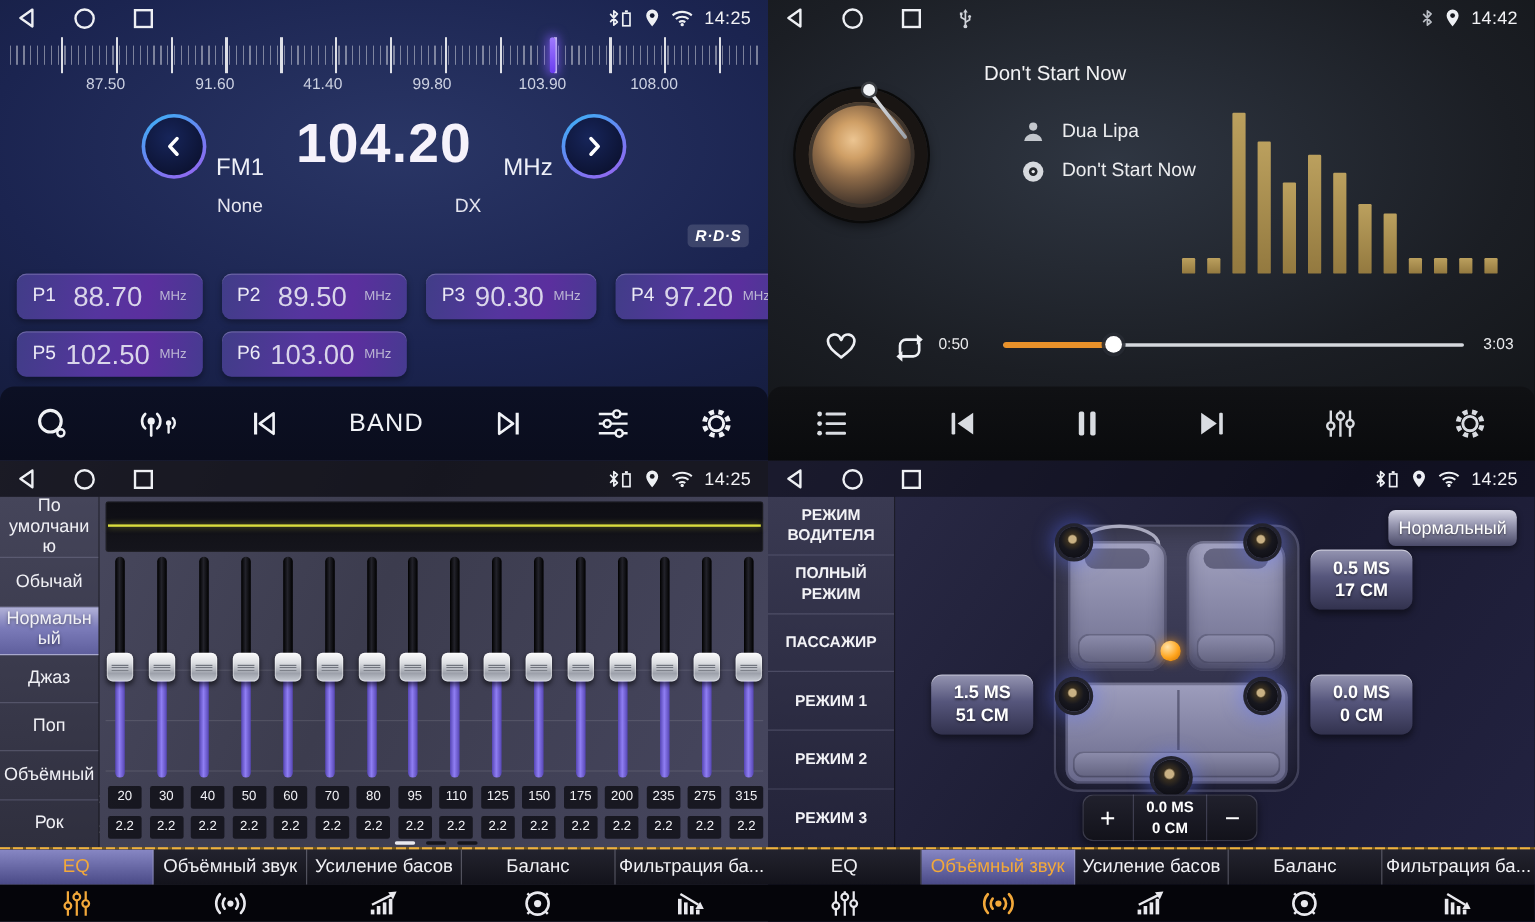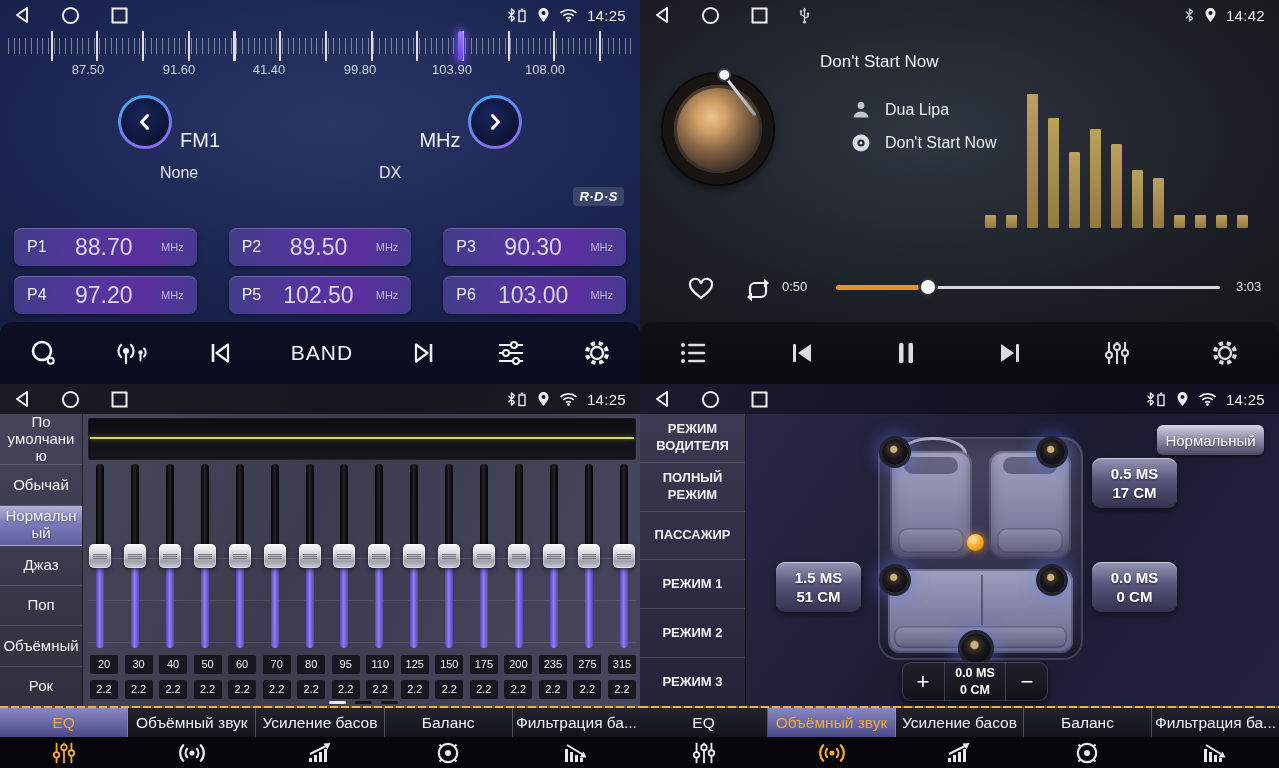--- a/index.html
+++ b/index.html
@@ -36,25 +36,25 @@
   .rl0{left:80px}.rl1{left:171px}.rl2{left:261px}.rl3{left:352px}.rl4{left:444px}.rl5{left:537px}
   .chev{position:absolute;width:54px;height:54px;border-radius:50%;padding:0;border:none;cursor:pointer;
     background:linear-gradient(150deg,#37b6f5 0%,#6f7df2 55%,#9a63f0 100%);}
   .chev .inner{position:absolute;inset:3px;border-radius:50%;background:radial-gradient(circle at 42% 35%,#17255a,#0c1333 75%);
     display:flex;align-items:center;justify-content:center;}
   .chev-l{left:118px;top:95px;}
   .chev-r{left:468px;top:95px;}
   .band-label{position:absolute;left:165px;top:129px;width:70px;text-align:center;font-size:20px;color:#eef0f8;}
   .unit-label{position:absolute;left:405px;top:129px;width:70px;text-align:center;font-size:20px;color:#eef0f8;}
   .freq-big{position:absolute;left:225px;top:92px;width:190px;text-align:center;font-size:46px;font-weight:bold;letter-spacing:1px;color:#f5f2fb;}
-  .info-left{position:absolute;left:160px;top:164px;width:80px;font-size:16px;color:#e4e4ee;}
+  .info-left{position:absolute;left:160px;top:164px;width:80px;text-align:center;font-size:16px;color:#e4e4ee;}
   .info-right{position:absolute;left:355px;top:164px;width:70px;text-align:center;font-size:16px;color:#e4e4ee;}
   .rds{position:absolute;right:16px;top:187px;font-size:13px;font-weight:bold;font-style:italic;letter-spacing:.5px;
     background:rgba(255,255,255,.14);border-radius:4px;padding:2px 6px;color:#fff;}
-  .presets{position:absolute;left:0;right:0;top:228px;display:grid;grid-template-columns:repeat(3,1fr);gap:10px 32px;padding:0 14px;}
+  .presets{position:absolute;left:0;right:0;top:228px;display:grid;grid-template-columns:repeat(4,1fr);gap:10px 16px;padding:0 14px;}
   .preset{height:38px;border:none;border-radius:8px;cursor:pointer;display:flex;align-items:center;padding:0 13px;gap:8px;
     background:linear-gradient(100deg,#413d88 0%,#55359e 45%,#5b2f9e 70%,#463b90 100%);
     box-shadow:inset 0 1px 0 rgba(255,255,255,.22),0 2px 5px rgba(0,0,0,.35);color:#fff;}
   .p-label{font-size:16px;color:#eceaf6;}
   .p-freq{flex:1;text-align:center;font-size:23px;color:#d9d5ea;}
   .p-unit{font-size:11px;color:#bcb7d4;}
   .toolbar{position:absolute;left:0;right:0;bottom:0;height:62px;display:flex;align-items:center;justify-content:space-around;
     background:linear-gradient(180deg,#0c1024 0%,#0a0d1d 100%);border-radius:12px 12px 0 0;}
   .tbtn{background:none;border:none;cursor:pointer;display:flex;align-items:center;justify-content:center;padding:4px;}
   .band-text{font-size:21px;letter-spacing:1px;color:#f0f2f6;font-family:"Liberation Sans",sans-serif;}
@@ -245,20 +245,21 @@
     </div>
 
     <button class="chev chev-l">
         <span class="inner">
           <svg width="20" height="20" viewBox="0 0 20 20">
             <polyline points="12.5,3.5 6.5,10 12.5,16.5" fill="none" stroke="#fff" stroke-width="3" stroke-linecap="round" stroke-linejoin="round"></polyline>
           </svg>
         </span>
       </button>
     <div class="band-label">FM1</div>
+    <div class="freq-big">104.20</div>
     <div class="unit-label">MHz</div>
     <button class="chev chev-r">
         <span class="inner">
           <svg width="20" height="20" viewBox="0 0 20 20">
             <polyline points="7.5,3.5 13.5,10 7.5,16.5" fill="none" stroke="#fff" stroke-width="3" stroke-linecap="round" stroke-linejoin="round"></polyline>
           </svg>
         </span>
       </button>
     <div class="info-left">None</div>
     <div class="info-right">DX</div>

